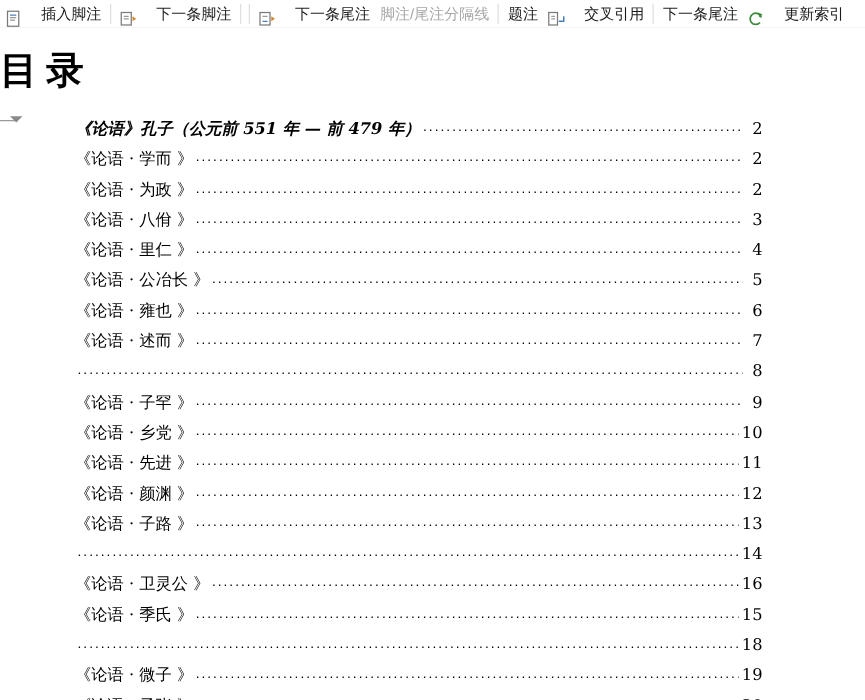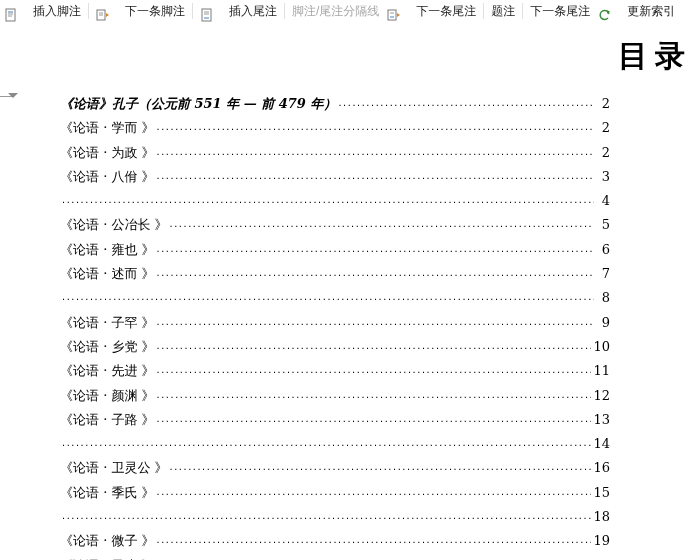--- a/index.html
+++ b/index.html
@@ -87,21 +87,21 @@
     position: absolute;
     left: 8px;
     top: 3px;
     width: 0; height: 0;
     border-left: 5px solid transparent;
     border-right: 5px solid transparent;
     border-top: 5px solid #8a8a8a;
   }
 
   .page-title {
-    text-align: right;
+    text-align: left;
     font-family: "DejaVu Serif", serif;
     font-weight: bold;
     font-size: 30px;
     letter-spacing: 7px;
     margin: 0;
     padding-top: 14px;
     color: #000;
   }
 
   .toc {
@@ -178,56 +178,56 @@
         <line x1="3" y1="5" x2="7" y2="5" stroke="#999" stroke-width="1"></line>
         <line x1="3" y1="7" x2="7" y2="7" stroke="#999" stroke-width="1"></line>
         <path d="M10 5 L13 7 L10 9 Z" fill="#d08a2e"></path>
       </svg>
     </span>
     <span class="tb-label">下一条脚注</span>
   </div>
 
   <div class="tb-sep"></div>
 
-  <div class="tb-item">
-    <span class="tb-ico">
-      <svg width="14" height="14" viewBox="0 0 14 14">
-        <rect x="2" y="1" width="9" height="12" fill="#fff" stroke="#7a7a7a" stroke-width="1"></rect>
-        <line x1="4" y1="4" x2="9" y2="4" stroke="#999" stroke-width="1"></line>
-        <line x1="4" y1="6" x2="9" y2="6" stroke="#999" stroke-width="1"></line>
-        <line x1="4" y1="10" x2="9" y2="10" stroke="#4a7ebb" stroke-width="1"></line>
-      </svg>
-    </span>
-    <span class="tb-label">插入尾注</span>
-  </div>
-
-  <div class="tb-sep"></div>
-
-  <div class="tb-item dim">
-    <span class="tb-label">脚注/尾注分隔线</span>
-  </div>
+
+  <div class="tb-sep"></div>
 
   <div class="tb-item">
     <span class="tb-ico">
       <svg width="14" height="14" viewBox="0 0 14 14">
         <rect x="1" y="2" width="8" height="10" fill="#fff" stroke="#7a7a7a" stroke-width="1"></rect>
         <line x1="3" y1="5" x2="7" y2="5" stroke="#999" stroke-width="1"></line>
         <line x1="3" y1="9" x2="7" y2="9" stroke="#4a7ebb" stroke-width="1"></line>
         <path d="M10 5 L13 7 L10 9 Z" fill="#d08a2e"></path>
       </svg>
     </span>
     <span class="tb-label">下一条尾注</span>
   </div>
 
+  <div class="tb-item dim">
+    <span class="tb-label">脚注/尾注分隔线</span>
+  </div>
+
   <div class="tb-sep"></div>
 
   <div class="tb-item">
     <span class="tb-label">题注</span>
   </div>
 
+  <div class="tb-item">
+    <span class="tb-ico">
+      <svg width="14" height="14" viewBox="0 0 14 14">
+        <rect x="1" y="2" width="7" height="10" fill="#fff" stroke="#7a7a7a" stroke-width="1"></rect>
+        <line x1="3" y1="5" x2="6" y2="5" stroke="#999" stroke-width="1"></line>
+        <line x1="3" y1="7" x2="6" y2="7" stroke="#999" stroke-width="1"></line>
+        <path d="M9 9 L13 9 L13 5" fill="none" stroke="#4a7ebb" stroke-width="1.2"></path>
+      </svg>
+    </span>
+    <span class="tb-label">交叉引用</span>
+  </div>
 
   <div class="tb-sep"></div>
 
   <div class="tb-item">
     <span class="tb-label">下一条尾注</span>
   </div>
 
   <div class="tb-item">
     <span class="tb-ico">
       <svg width="14" height="14" viewBox="0 0 14 14">
@@ -269,20 +269,21 @@
       <span class="t-page">2</span>
     </li>
 
     <li class="toc-entry">
       <span class="t-text">《论语 · 八佾 》</span>
       <span class="t-dots">.......................................................................................................................</span>
       <span class="t-page">3</span>
     </li>
 
     <li class="toc-entry">
+      <span class="t-text">《论语 · 里仁 》</span>
       <span class="t-dots">.......................................................................................................................</span>
       <span class="t-page">4</span>
     </li>
 
     <li class="toc-entry">
       <span class="t-text">《论语 · 公冶长 》</span>
       <span class="t-dots">.......................................................................................................................</span>
       <span class="t-page">5</span>
     </li>
 

